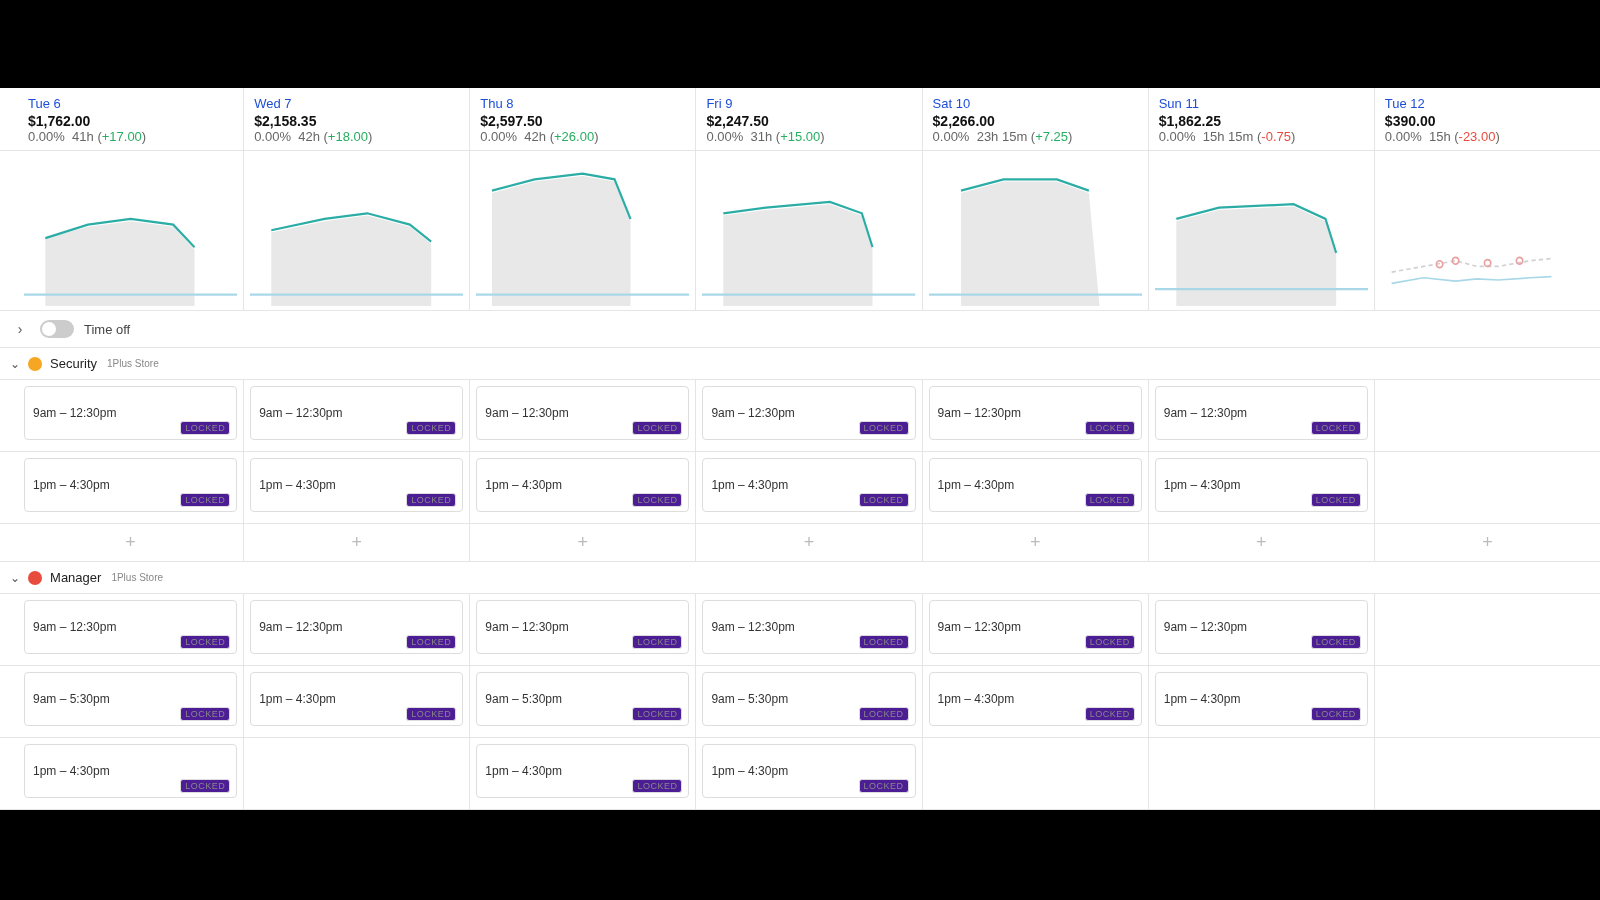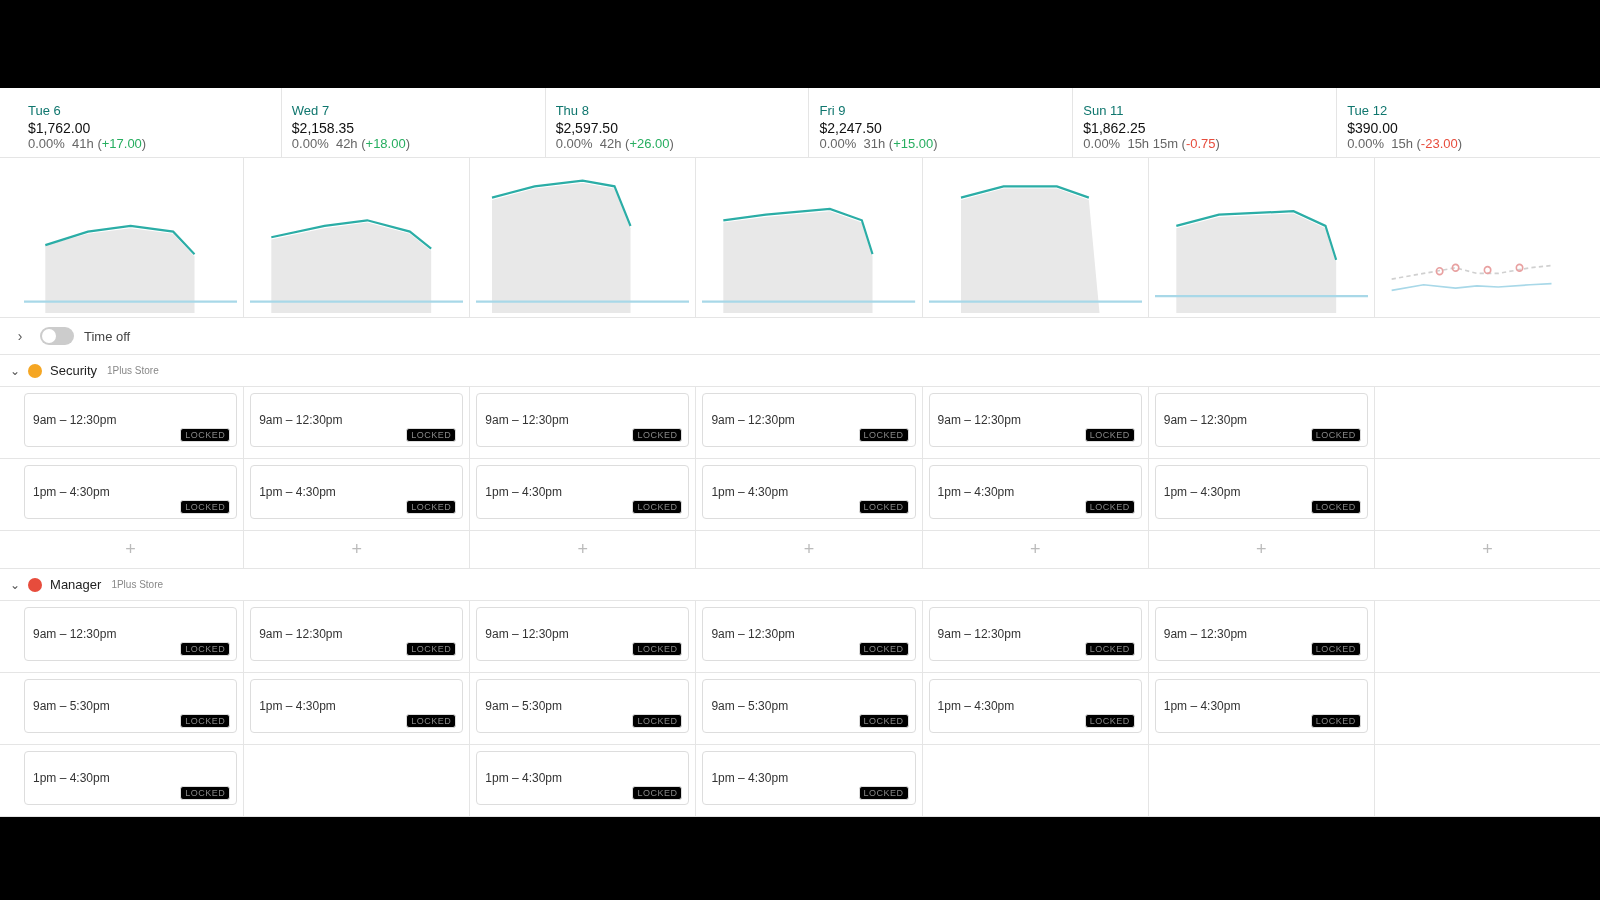--- a/index.html
+++ b/index.html
@@ -28,27 +28,26 @@
     }
     .day-col {
       flex: 1;
       border-right: 1px solid #e5e5e5;
       padding: 8px 10px 6px 10px;
     }
     .day-col:last-child { border-right: none; }
     .day-name {
       font-size: 13px;
       font-weight: 500;
-      color: #0f766e;
+      color: #1d4ed8;
       margin-bottom: 2px;
-      margin-top: 7px;
     }
     .day-total {
       font-size: 14px;
-      font-weight: 400;
+      font-weight: 700;
       color: #111;
     }
     .day-meta {
       font-size: 13px;
       color: #666;
     }
     .day-meta span.positive { color: #27ae60; }
     .day-meta span.negative { color: #e74c3c; }
 
     
@@ -152,21 +151,21 @@
       min-height: 44px;
     }
     .shift-time {
       font-size: 12px; color: #333; font-weight: 500;
     }
     .locked-badge {
       position: absolute;
       bottom: 4px; right: 6px;
       font-size: 9px;
       color: #888;
-      background: #000000;
+      background: #4c1d95;
       border: 1px solid #ddd;
       border-radius: 3px;
       padding: 1px 4px;
       letter-spacing: 0.5px;
       text-transform: uppercase;
     }
 
     
     .add-row {
       display: flex;
@@ -220,20 +219,27 @@
     </div>
   </div>
       <div class="day-col">
     <div class="day-name">Fri 9</div>
     <div class="day-total">$2,247.50</div>
     <div class="day-meta">
       0.00%&nbsp;&nbsp;31h&nbsp;(<span class="positive">+15.00</span>)
     </div>
   </div>
       <div class="day-col">
+    <div class="day-name">Sat 10</div>
+    <div class="day-total">$2,266.00</div>
+    <div class="day-meta">
+      0.00%&nbsp;&nbsp;23h 15m&nbsp;(<span class="positive">+7.25</span>)
+    </div>
+  </div>
+      <div class="day-col">
     <div class="day-name">Sun 11</div>
     <div class="day-total">$1,862.25</div>
     <div class="day-meta">
       0.00%&nbsp;&nbsp;15h 15m&nbsp;(<span class="negative">-0.75</span>)
     </div>
   </div>
       <div class="day-col">
     <div class="day-name">Tue 12</div>
     <div class="day-total">$390.00</div>
     <div class="day-meta">

